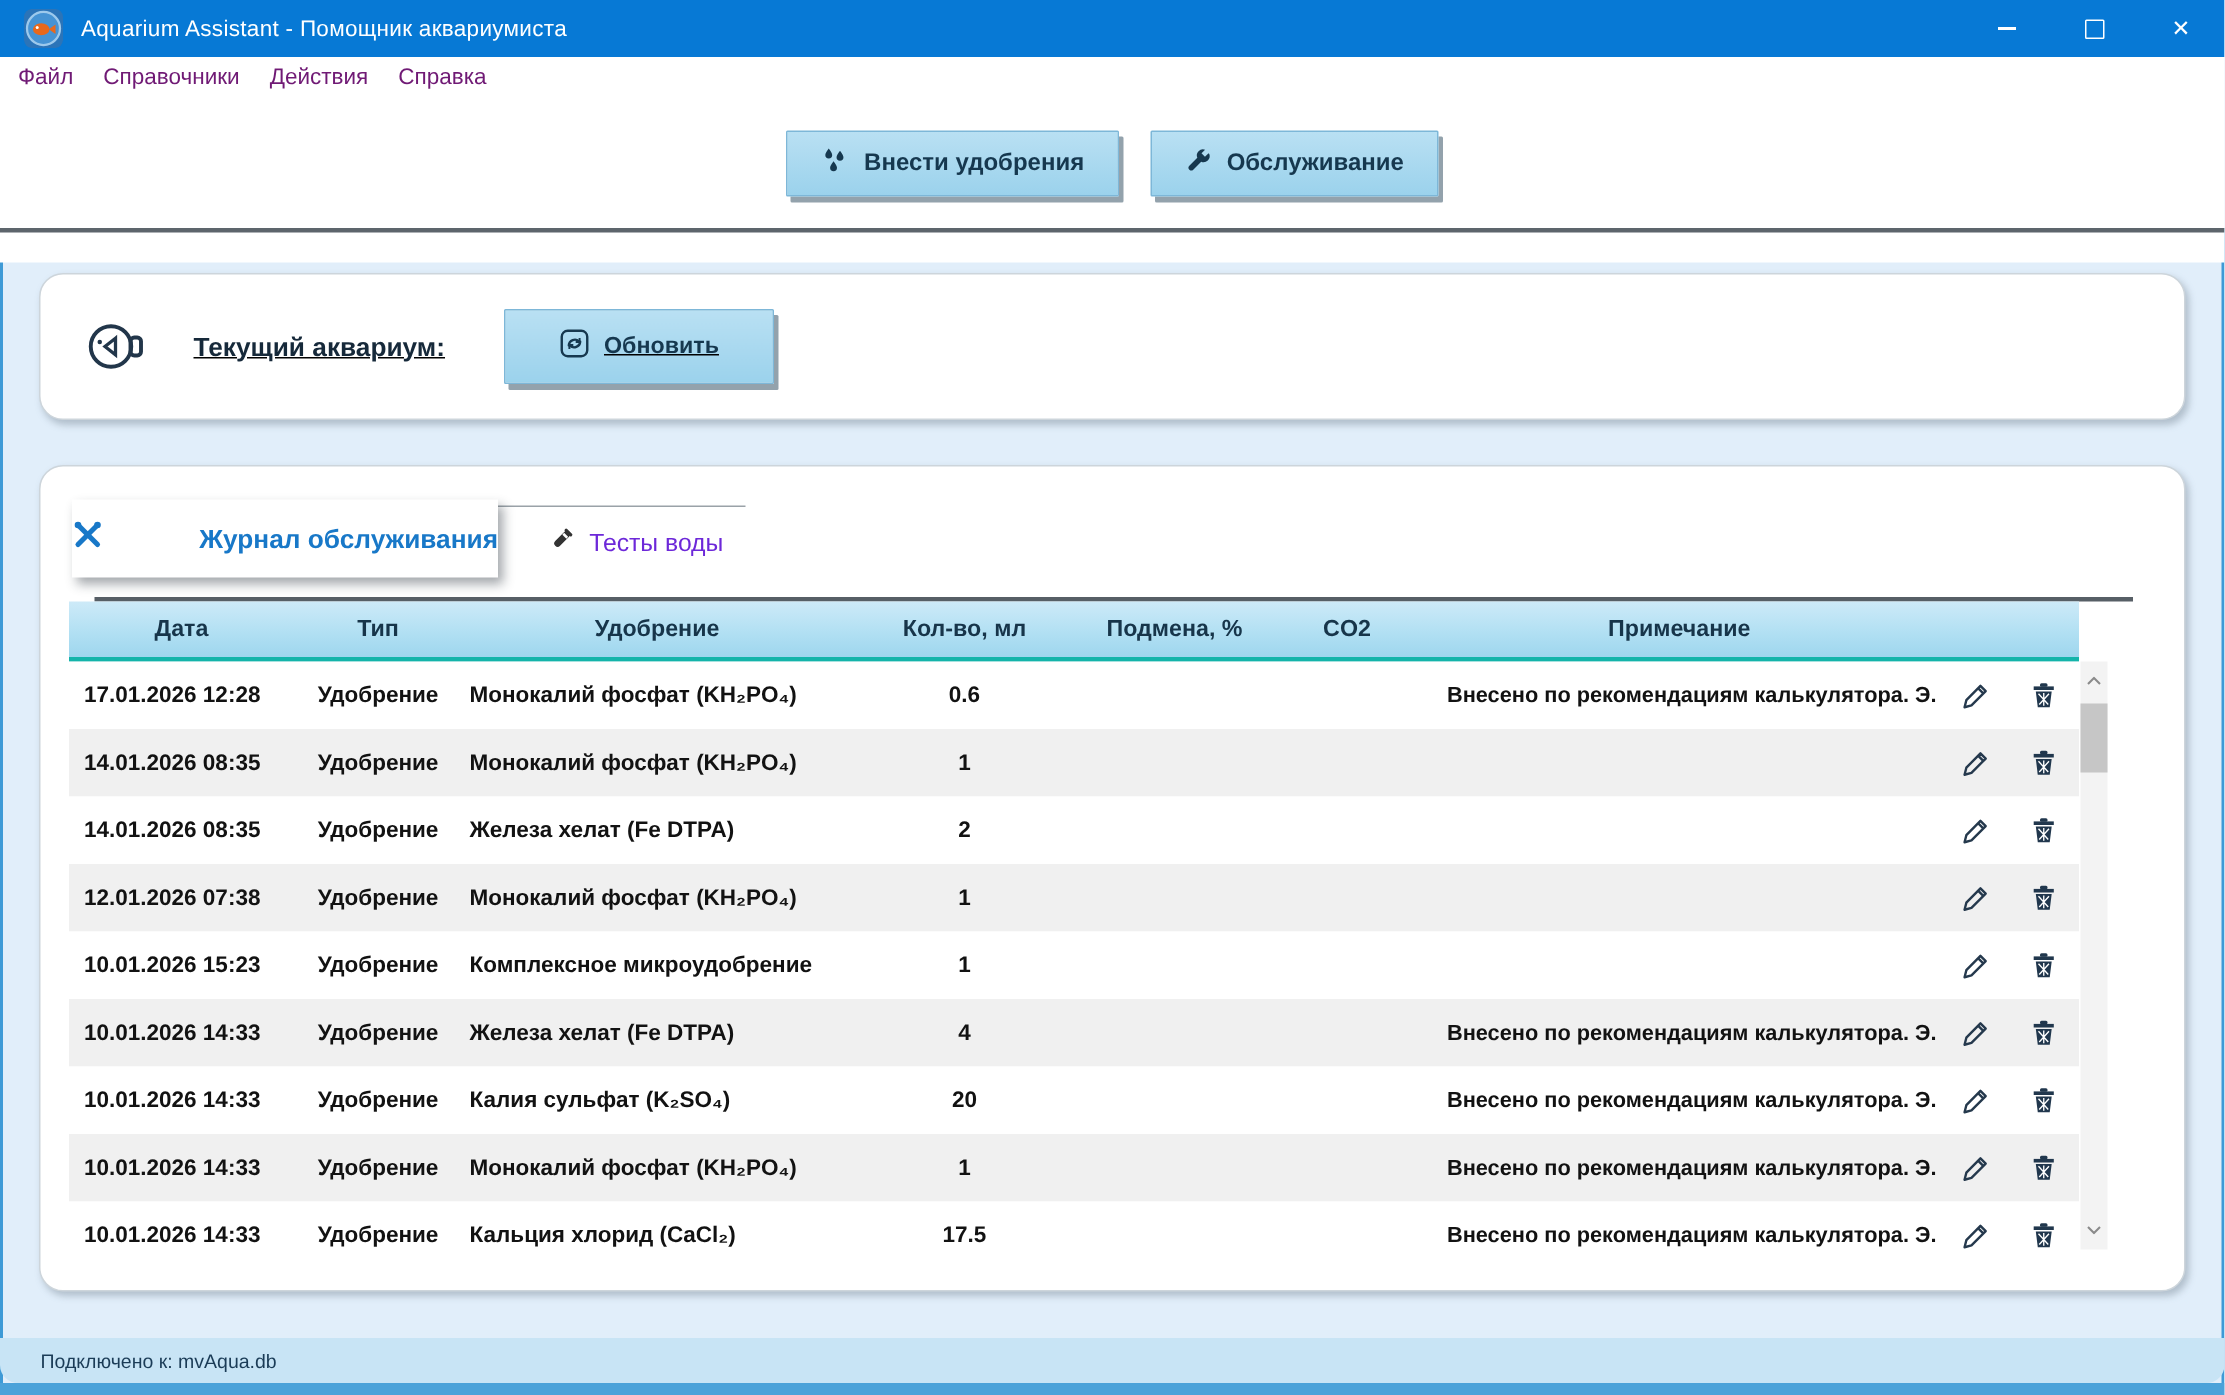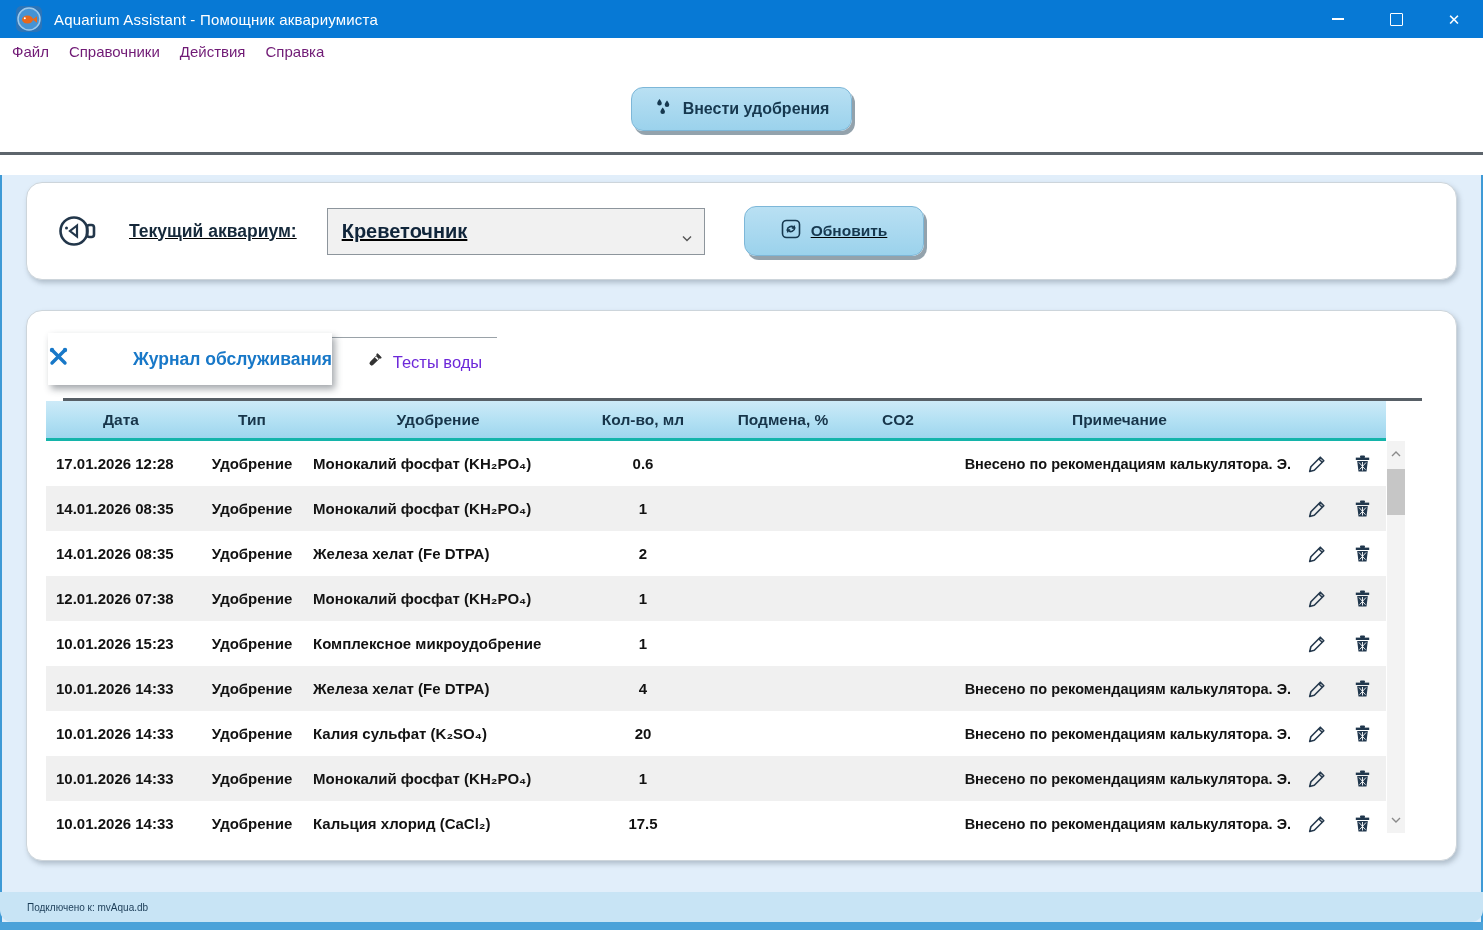--- a/index.html
+++ b/index.html
@@ -20,21 +20,21 @@
   .close-glyph{font-size:15px;line-height:1;}
   
   .menubar{position:absolute;top:38px;left:0;right:0;height:26px;background:#fff;
     display:flex;align-items:center;padding-left:2px;z-index:9;}
   .menu-item{padding:0 10px;font-size:15px;color:#701a75;}
   
   .toolbar{position:absolute;top:64px;left:0;right:0;height:88px;background:#fff;
     display:flex;justify-content:center;align-items:flex-start;padding-top:23px;gap:21px;z-index:8;}
   .blue-btn{height:42px;display:flex;align-items:center;gap:10px;padding:0 22px;
     background:linear-gradient(180deg,#b9e0f3,#9bd2ec);
-    border:1px solid #7db7d8;border-radius:12px;
+    border:1px solid #7db7d8;border-radius:1px;
     box-shadow:3px 4px 0 rgba(58,85,104,.55);
     font-weight:700;font-size:16px;color:#16384f;cursor:pointer;}
   .separator{position:absolute;top:152px;left:0;right:0;height:3px;background:#5d656c;z-index:8;}
   .edge{position:absolute;top:152px;bottom:0;width:2px;background:#3e9ad6;z-index:1;}
   .edge.left{left:0}.edge.right{right:0}
   
   .panel{position:absolute;background:#fff;border:1px solid #cdd5db;border-radius:16px;
     box-shadow:2px 3px 5px rgba(105,120,135,.4);}
   .panelA{left:26px;top:182px;width:1429px;height:96px;display:flex;align-items:center;text-decoration:underline;}
   .fish-wrap{margin-left:28px;flex:0 0 auto;display:flex;}
@@ -73,21 +73,21 @@
   .c-actions{display:flex;justify-content:flex-end;align-items:center;gap:26px;padding-right:14px;}
   .icon-btn{display:flex;cursor:pointer;}
   
   .vscroll{position:absolute;left:1341px;top:40px;width:18px;height:392px;background:#f3f3f3;}
   .scroll-arrow{position:absolute;left:0;width:18px;height:18px;display:flex;align-items:center;justify-content:center;cursor:pointer;}
   .scroll-arrow.up{top:4px;}  .scroll-arrow.down{bottom:4px;}
   .scroll-thumb{position:absolute;left:0;top:28px;width:18px;height:46px;background:#c6c6c6;cursor:pointer;}
   
   .statusbar{position:absolute;left:0;right:0;bottom:8px;height:30px;background:#c8e4f5;
     border-radius:0 0 12px 12px;display:flex;align-items:center;padding-left:27px;z-index:5;}
-  .status-text{font-size:10px;color:#1b3c57;}
+  .status-text{font-size:13px;color:#1b3c57;}
   .bottomstrip{position:absolute;left:0;right:0;bottom:0;height:8px;background:#4ba2d9;z-index:4;}
 </style>
 </head>
 <body>
 
 <div class="titlebar">
   <div class="app-icon">
     <svg width="26" height="26" viewBox="0 0 26 26">
       <rect x="0" y="0" width="26" height="26" rx="5" fill="#2b74b8"></rect>
       <circle cx="13" cy="13" r="11" fill="#4593d4" stroke="#9cc9ec" stroke-width="1.5"></circle>
@@ -121,44 +121,44 @@
   <div class="blue-btn">
     <span class="icon">
       <svg width="19" height="18" viewBox="0 0 19 18" fill="#16384f">
         <path d="M5.5 1c1.4 2 2.3 3.2 2.3 4.3a2.3 2.3 0 1 1-4.6 0C3.2 4.2 4.1 3 5.5 1z"></path>
         <path d="M13 2.5c1.4 2 2.3 3.2 2.3 4.3a2.3 2.3 0 1 1-4.6 0c0-1.1.9-2.3 2.3-4.3z"></path>
         <path d="M8.7 9.5c1.4 2 2.3 3.2 2.3 4.3a2.3 2.3 0 1 1-4.6 0c0-1.1.9-2.3 2.3-4.3z"></path>
       </svg>
     </span>
     <span>Внести удобрения</span>
   </div>
+  <div class="blue-btn">
+    <span class="icon">
+      <svg width="18" height="18" viewBox="0 0 18 18" fill="#16384f">
+        <path d="M16.2 4.6a4.1 4.1 0 0 1-5.4 5.2l-5.3 5.3a1.8 1.8 0 0 1-2.6-2.6l5.3-5.3A4.1 4.1 0 0 1 13.4 1.8L11 4.2l2.3 2.3 2.4-2.4c.2.2.4.3.5.5z"></path>
+      </svg>
+    </span>
+    <span>Обслуживание</span>
+  </div>
 </div>
 
 <div class="separator"></div>
 <div class="edge left"></div>
 <div class="edge right"></div>
 
 <div class="panel panelA">
   <div class="fish-wrap">
     <svg width="44" height="40" viewBox="0 0 44 40" fill="none" stroke="#22364a" stroke-width="2.6">
       <circle cx="19" cy="20" r="13.5"></circle>
       <rect x="32" y="14" width="7" height="12" rx="2.5"></rect>
       <path d="M22 14.5L15 20l7 5.5z" stroke-width="2.2"></path>
       <circle cx="11.5" cy="17" r="1.5" fill="#22364a" stroke="none"></circle>
     </svg>
   </div>
   <span class="aq-label">Текущий аквариум:</span>
-  <div class="aq-select">
-    <span class="sel-text">Креветочник</span>
-    <span class="sel-chevron">
-      <svg width="10" height="7" viewBox="0 0 10 7" fill="none" stroke="#555" stroke-width="1.4">
-          <path d="M1 1.5l4 4 4-4"></path>
-        </svg>
-    </span>
-  </div>
   <div class="blue-btn refresh-btn">
     <span class="icon">
       <svg width="20" height="20" viewBox="0 0 20 20" fill="none" stroke="#16384f" stroke-width="1.6">
         <rect x="1.5" y="1.5" width="17" height="17" rx="4"></rect>
         <path d="M6.2 11.2a4 4 0 0 1 6.8-2.6" stroke-linecap="round"></path>
         <path d="M13.8 8.8a4 4 0 0 1-6.8 2.6" stroke-linecap="round"></path>
         <path d="M13.4 6.4v2.6h-2.6" stroke-width="1.3"></path>
         <path d="M6.6 13.6V11h2.6" stroke-width="1.3"></path>
       </svg>
     </span>

